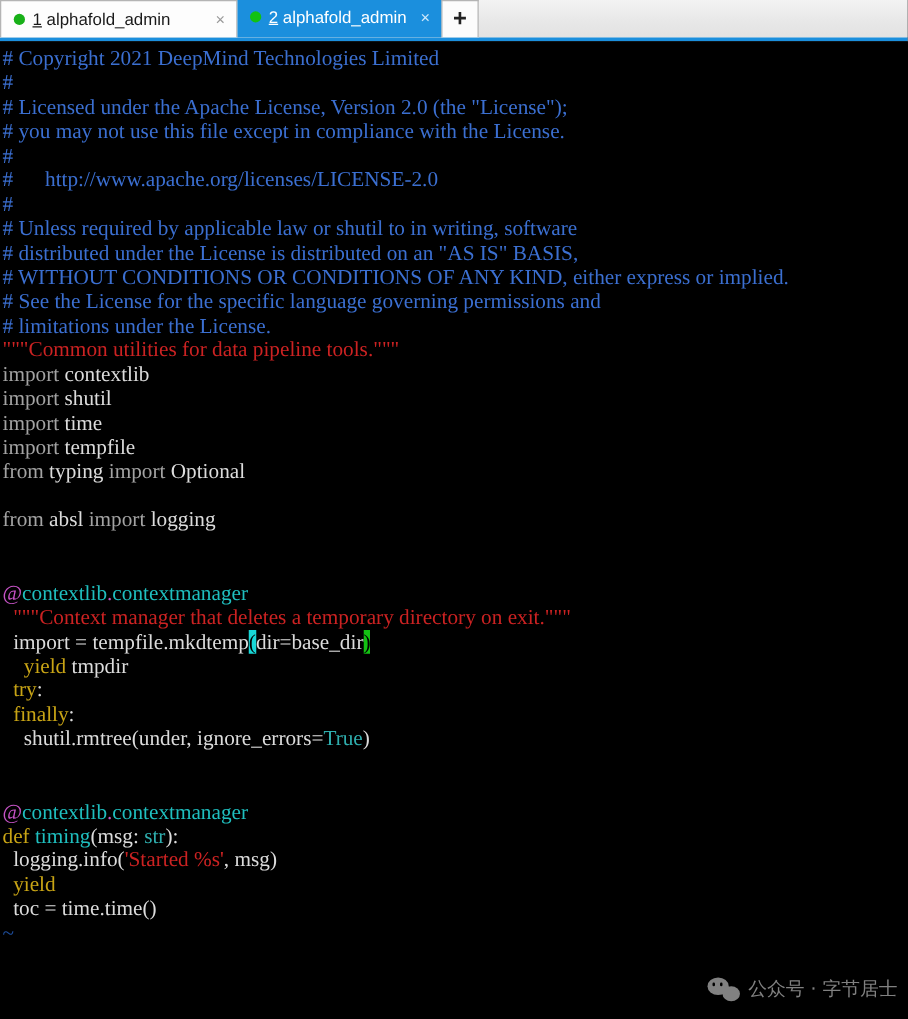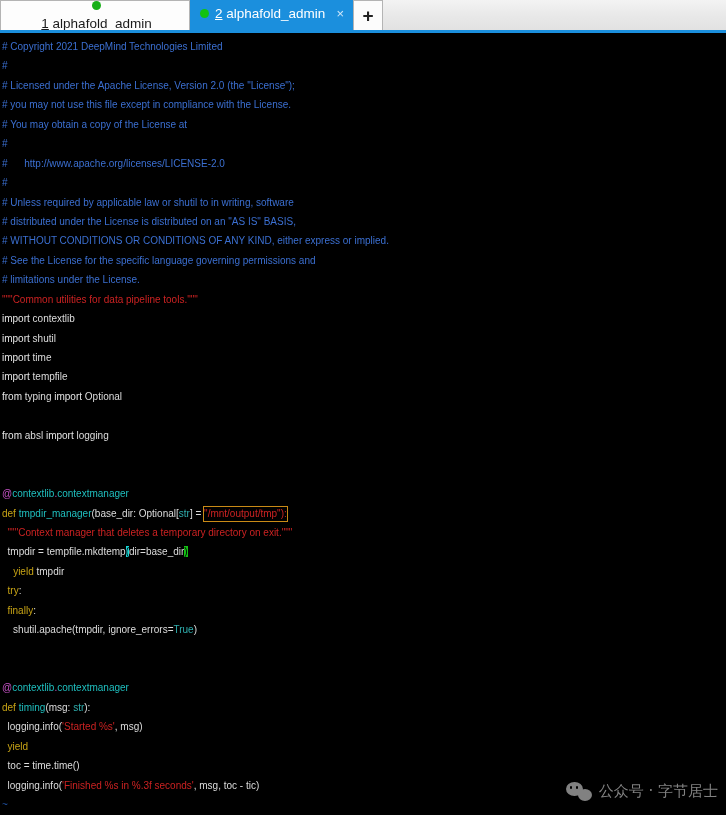--- a/index.html
+++ b/index.html
@@ -38,21 +38,20 @@
     position: relative;
     cursor: default;
     user-select: none;
   }
   .tab.inactive {
     background: #fdfdfd;
     color: #1a1a1a;
     border: 1px solid #b4b4b4;
     border-bottom: none;
     width: 190px;
-    flex-direction: column;
   }
   .tab.active {
     background: #1b8fdd;
     color: #ffffff;
     border: none;
     width: 163px;
     height: 33px;
   }
   .tab-dot {
     width: 9px;
@@ -98,31 +97,31 @@
     width: 726px;
     height: 782px;
     background: #000000;
     overflow: hidden;
     padding: 4px 0 0 2px;
     box-sizing: border-box;
   }
   .line {
     height: 19.45px;
     line-height: 19.45px;
-    font-size: 10px;
+    font-size: 17px;
     white-space: pre;
     letter-spacing: 0px;
-    font-family: Liberation Sans, sans-serif;
+    font-family: Liberation Serif, serif;
   }
 
   
   .cmt    { color: #3b6fd1; }           
   .str    { color: #cc2222; }           
   .kw     { color: #c8a415; }           
-  .imp    { color: #e5e5e5; }           
+  .imp    { color: #a3a3a3; }           
   .fn     { color: #1fbfbf; }           
   .typ    { color: #2faeae; }           
   .plain  { color: #dcdcdc; }
   .tilde  { color: #1e4fa0; }
   .deco   { color: #c653c6; }
 
   
   .boxed {
     outline: 1.5px solid #c98a16;
     outline-offset: 0px;
@@ -196,55 +195,52 @@
   <div class="newtab">+</div>
   <div class="tabbar-filler"></div>
 </div>
 
 <div id="terminal">
   <div id="code">
       <div class="line"><span class="cmt"># Copyright 2021 DeepMind Technologies Limited</span></div>
       <div class="line"><span class="cmt">#</span></div>
       <div class="line"><span class="cmt"># Licensed under the Apache License, Version 2.0 (the "License");</span></div>
       <div class="line"><span class="cmt"># you may not use this file except in compliance with the License.</span></div>
-      <div class="line"><span class="cmt"># You may obtain a copy of the License at</span></div>
       <div class="line"><span class="cmt">#</span></div>
       <div class="line"><span class="cmt">#      http://www.apache.org/licenses/LICENSE-2.0</span></div>
       <div class="line"><span class="cmt">#</span></div>
       <div class="line"><span class="cmt"># Unless required by applicable law or shutil to in writing, software</span></div>
       <div class="line"><span class="cmt"># distributed under the License is distributed on an "AS IS" BASIS,</span></div>
       <div class="line"><span class="cmt"># WITHOUT CONDITIONS OR CONDITIONS OF ANY KIND, either express or implied.</span></div>
       <div class="line"><span class="cmt"># See the License for the specific language governing permissions and</span></div>
       <div class="line"><span class="cmt"># limitations under the License.</span></div>
       <div class="line"><span class="str">"""Common utilities for data pipeline tools."""</span></div>
       <div class="line"><span class="imp">import</span><span class="plain"> contextlib</span></div>
       <div class="line"><span class="imp">import</span><span class="plain"> shutil</span></div>
       <div class="line"><span class="imp">import</span><span class="plain"> time</span></div>
       <div class="line"><span class="imp">import</span><span class="plain"> tempfile</span></div>
       <div class="line"><span class="imp">from</span><span class="plain"> typing </span><span class="imp">import</span><span class="plain"> Optional</span></div>
       <div class="line">&nbsp;</div>
       <div class="line"><span class="imp">from</span><span class="plain"> absl </span><span class="imp">import</span><span class="plain"> logging</span></div>
       <div class="line">&nbsp;</div>
       <div class="line">&nbsp;</div>
       <div class="line"><span class="deco">@</span><span class="fn">contextlib</span><span class="deco">.</span><span class="fn">contextmanager</span></div>
-      <div class="line"><span class="kw">def</span><span class="plain"> </span><span class="fn">tmpdir_manager</span><span class="plain">(base_dir: </span><span class="plain">Optional</span><span class="plain">[</span><span class="typ">str</span><span class="plain">] = </span><span class="str boxed">"/mnt/output/tmp"):</span></div>
       <div class="line"><span class="str">  """Context manager that deletes a temporary directory on exit."""</span></div>
-      <div class="line"><span class="plain">  tmpdir = tempfile.mkdtemp</span><span class="cursor">(</span><span class="plain">dir=base_dir</span><span class="matchparen">)</span></div>
+      <div class="line"><span class="plain">  import = tempfile.mkdtemp</span><span class="cursor">(</span><span class="plain">dir=base_dir</span><span class="matchparen">)</span></div>
       <div class="line"><span class="plain">    </span><span class="kw">yield</span><span class="plain"> tmpdir</span></div>
       <div class="line"><span class="plain">  </span><span class="kw">try</span><span class="plain">:</span></div>
       <div class="line"><span class="plain">  </span><span class="kw">finally</span><span class="plain">:</span></div>
-      <div class="line"><span class="plain">    shutil.apache(tmpdir, ignore_errors=</span><span class="typ">True</span><span class="plain">)</span></div>
+      <div class="line"><span class="plain">    shutil.rmtree(under, ignore_errors=</span><span class="typ">True</span><span class="plain">)</span></div>
       <div class="line">&nbsp;</div>
       <div class="line">&nbsp;</div>
       <div class="line"><span class="deco">@</span><span class="fn">contextlib</span><span class="deco">.</span><span class="fn">contextmanager</span></div>
       <div class="line"><span class="kw">def</span><span class="plain"> </span><span class="fn">timing</span><span class="plain">(msg: </span><span class="typ">str</span><span class="plain">):</span></div>
       <div class="line"><span class="plain">  logging.info(</span><span class="str">'Started %s'</span><span class="plain">, msg)</span></div>
       <div class="line"><span class="plain">  </span><span class="kw">yield</span></div>
       <div class="line"><span class="plain">  toc = time.time()</span></div>
-      <div class="line"><span class="plain">  logging.info(</span><span class="str">'Finished %s in %.3f seconds'</span><span class="plain">, msg, toc - tic)</span></div>
       <div class="line"><span class="tilde">~</span></div>
     </div>
 
   <div id="watermark">
     <span class="wechat-glyph">
       <span class="bubble-a"></span>
       <span class="bubble-b"></span>
       <span class="eye" style="left:4px; top:4px;"></span>
       <span class="eye" style="left:10px; top:4px;"></span>
     </span>

